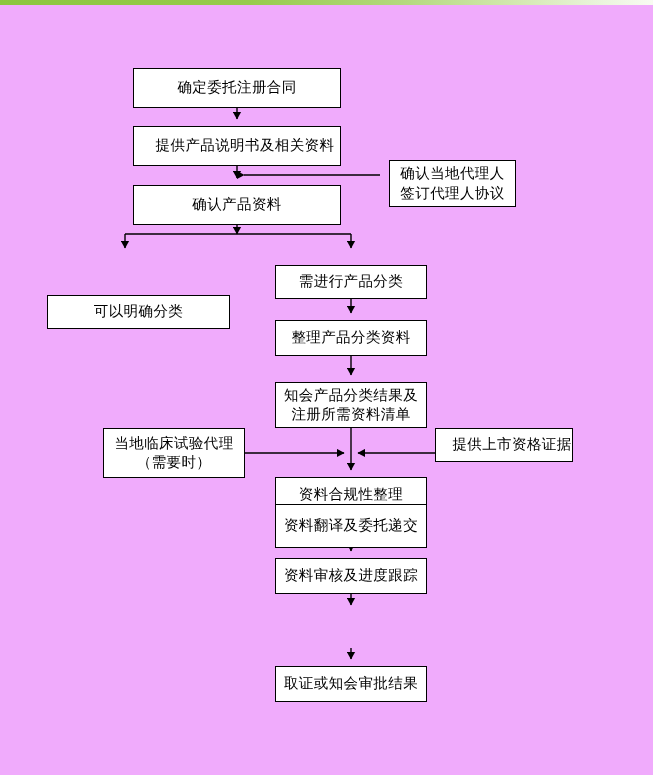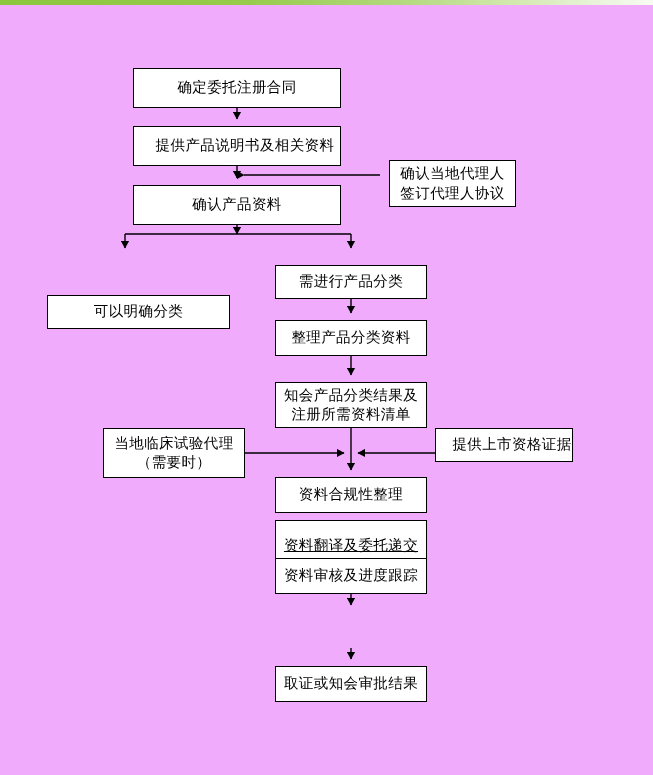--- a/index.html
+++ b/index.html
@@ -112,17 +112,17 @@
 签订代理人协议</div>
   <div class="node" style="left: 47px; top: 255px; width: 183px; height: 34px; margin-top: 40px;">可以明确分类</div>
   <div class="node" style="left: 275px; top: 265px; width: 152px; height: 34px;">需进行产品分类</div>
   <div class="node" style="left: 275px; top: 320px; width: 152px; height: 36px;">整理产品分类资料</div>
   <div class="node" style="left: 275px; top: 382px; width: 152px; height: 46px;">知会产品分类结果及
 注册所需资料清单</div>
   <div class="node" style="left: 103px; top: 428px; width: 142px; height: 50px;">当地临床试验代理
 （需要时）</div>
   <div class="node" style="left: 435px; top: 428px; width: 138px; height: 34px; padding-left: 16px;">提供上市资格证据</div>
   <div class="node" style="left: 275px; top: 477px; width: 152px; height: 36px;">资料合规性整理</div>
-  <div class="node" style="left: 275px; top: 520px; width: 152px; height: 51px; text-decoration: underline;">资料翻译及委托递交</div>
+  <div class="node" style="left: 275px; top: 504px; width: 152px; height: 44px;">资料翻译及委托递交</div>
   <div class="node" style="left: 275px; top: 558px; width: 152px; height: 36px;">资料审核及进度跟踪</div>
   <div class="node" style="left: 275px; top: 666px; width: 152px; height: 36px;">取证或知会审批结果</div>
 
 </div>
 
 </body></html>

